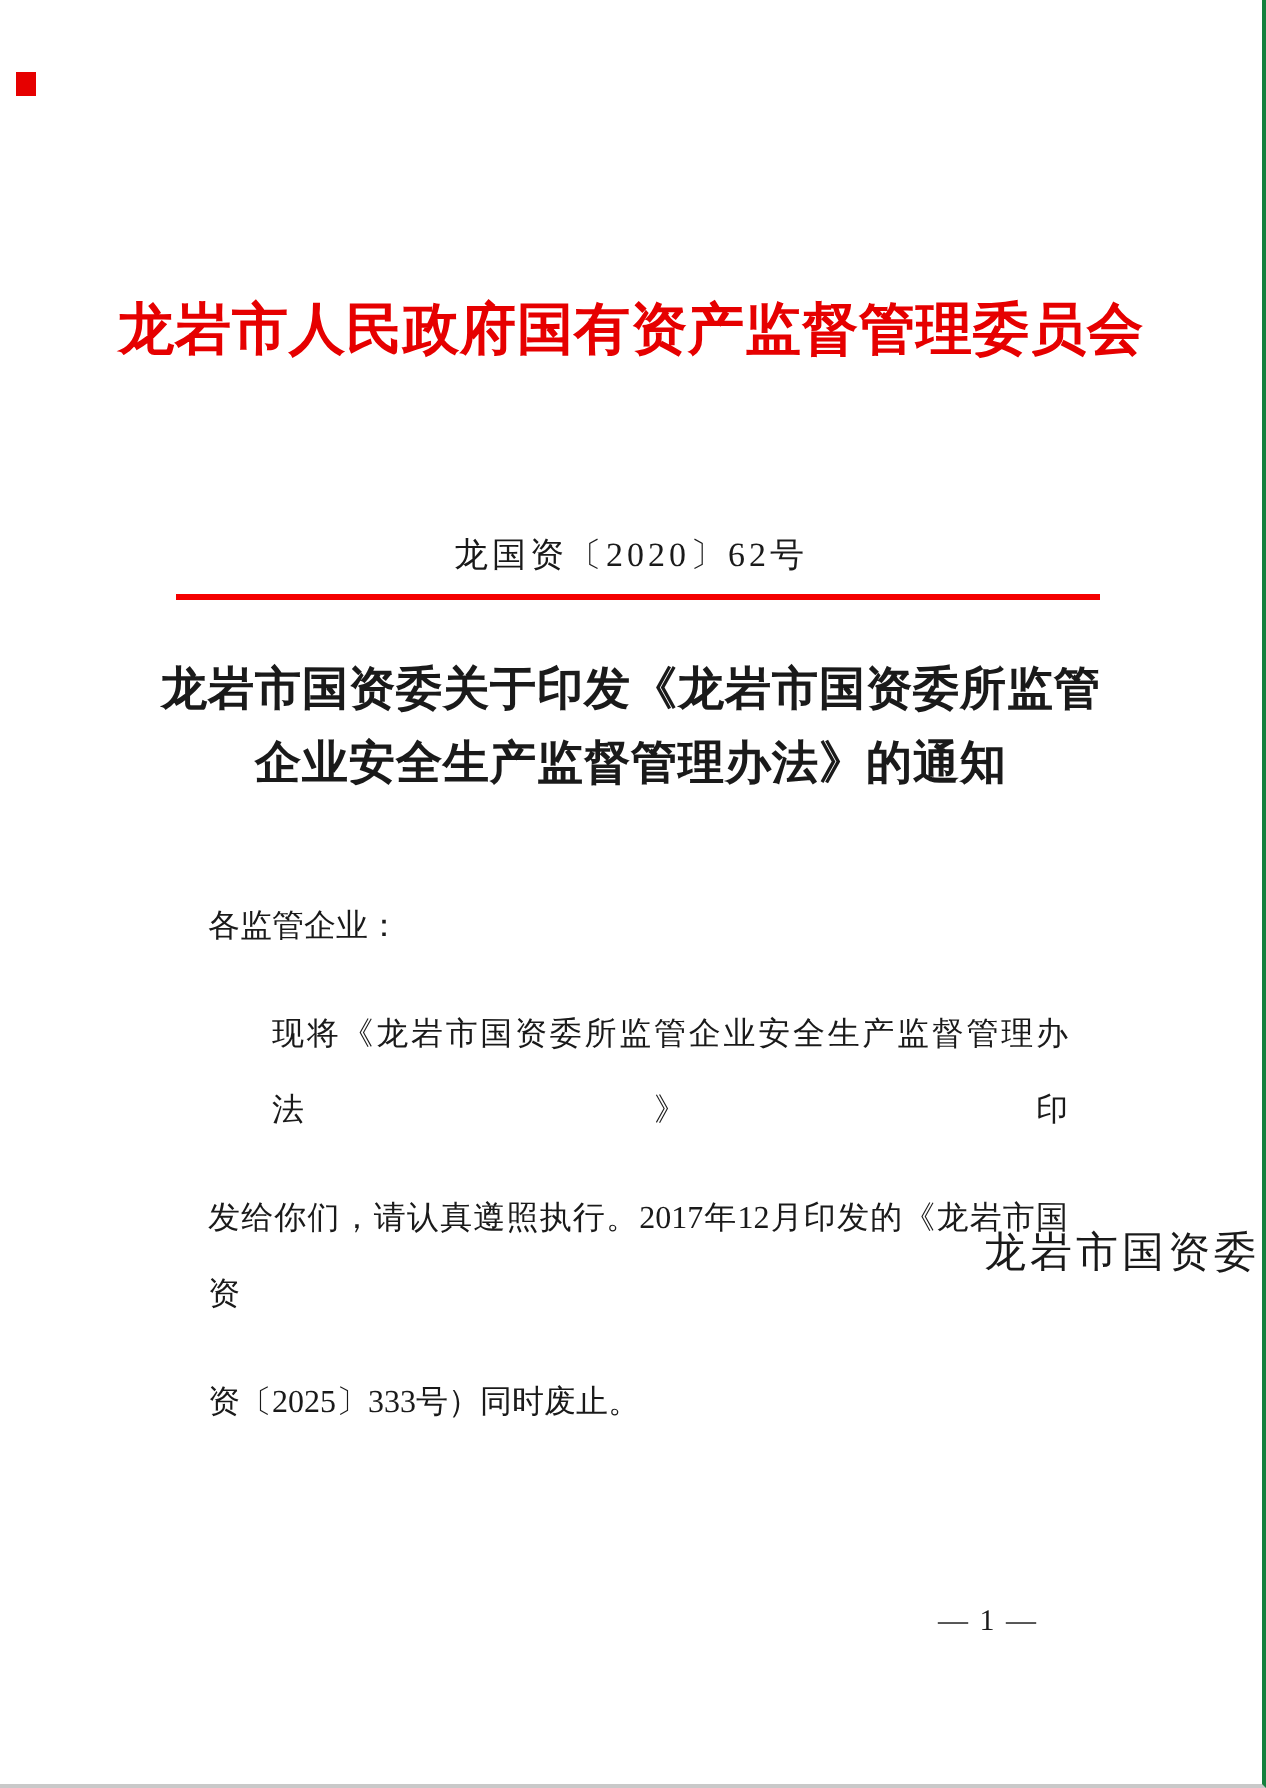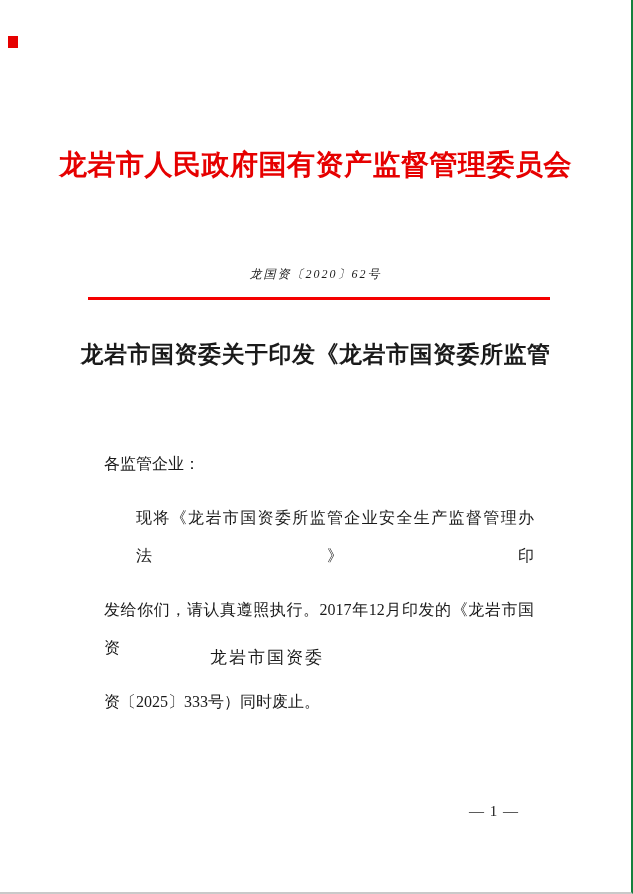--- a/index.html
+++ b/index.html
@@ -29,56 +29,55 @@
     font-size: 28px;
     font-weight: bold;
     letter-spacing: 0.5px;
     color: var(--accent, #e60000);
     white-space: nowrap;
   }
   .doc-number {
     position: absolute;
     top: 266px; left: 0; right: 0;
     text-align: center;
-    font-size: 12px;
+    font-size: 17px;
     letter-spacing: 2px;
-    font-style: italic;
   }
   .red-rule {
     position: absolute;
     top: 297px; left: 88px;
     width: 462px; height: 3px;
     background: var(--rule, #ff0000);
   }
   .title {
     position: absolute;
-    top: 336px; left: 0; right: 0;
+    top: 326px; left: 0; right: 0;
     margin: 0;
     text-align: center;
     font-size: 23px;
     font-weight: bold;
     line-height: 37px;
     letter-spacing: 0.5px;
   }
   .body-block {
     position: absolute;
     top: 429px; left: 88px;
     width: 462px;
     font-size: 16px;
     line-height: 38px;
   }
   .body-block p { margin: 16px; }
   .just { text-align: justify; text-align-last: justify; }
   .indent { padding-left: 32px; font-family: Liberation Serif, serif; }
   .sign-block {
     position: absolute;
-    top: 639px; left: 210px;
+    top: 607px; left: 210px;
     width: 420px;
-    text-align: left;
-    font-size: 17px;
+    text-align: right;
+    font-size: 21px;
     line-height: 38px;
     letter-spacing: 2px;
   }
   .page-number {
     position: absolute;
     top: 803px; left: 430px;
     width: 128px;
     text-align: center;
     font-size: 15px;
     letter-spacing: 1px;
@@ -90,21 +89,21 @@
 <div class="page" style="--accent: #e60000; --rule: #f50000; color: rgb(26, 26, 26);">
 
   <div class="red-mark"></div>
 
   <h1 class="org-name">龙岩市人民政府国有资产监督管理委员会</h1>
 
   <div class="doc-number">龙国资〔2020〕62号</div>
 
   <div class="red-rule"></div>
 
-  <h2 class="title"><span>龙岩市国资委关于印发《龙岩市国资委所监管</span><br></h2>
+  <h2 class="title"><span>龙岩市国资委关于印发《龙岩市国资委所监管</span><br><span>企业安全生产监督管理办法》的通知</span></h2>
 
   <div class="body-block">
     <p class="salutation">各监管企业：</p>
     <p class="just indent">现将《龙岩市国资委所监管企业安全生产监督管理办法》印</p>
     <p class="just">发给你们，请认真遵照执行。2017年12月印发的《龙岩市国资</p>
     <p>资〔2025〕333号）同时废止。</p>
   </div>
 
   <div class="sign-block">
     <div>龙岩市国资委</div>

